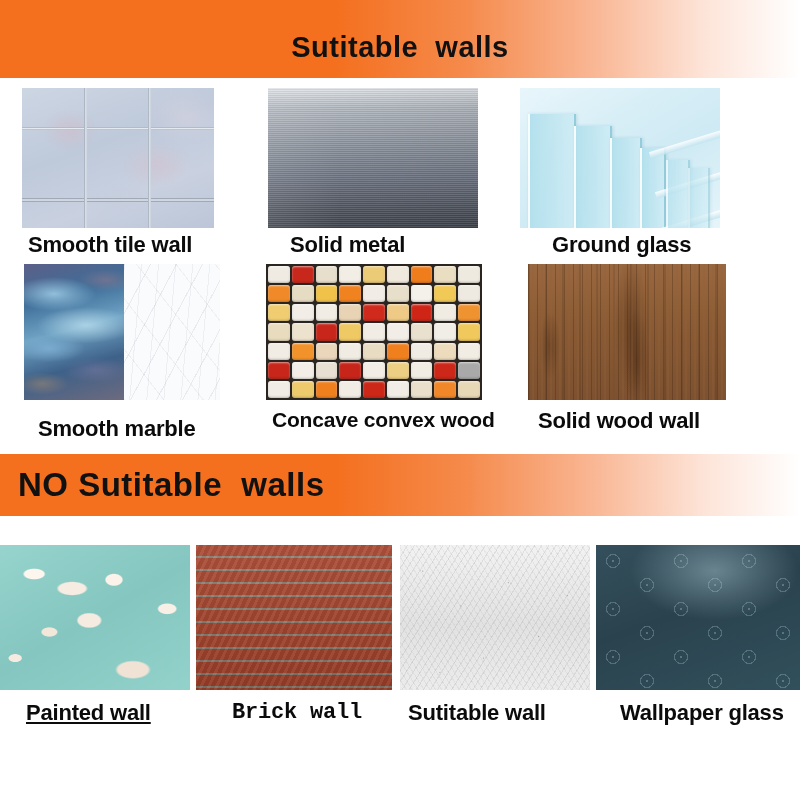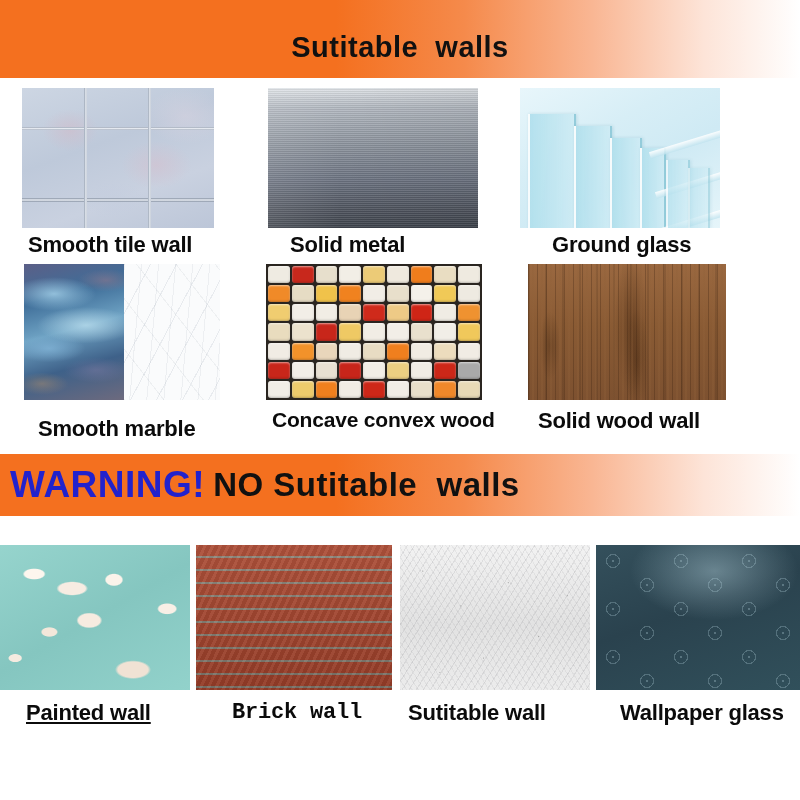--- a/index.html
+++ b/index.html
@@ -388,21 +388,20 @@
 </div>
 
 <div class="cell">
   <div class="thumb" style="left:528px; top:264px; width:198px; height:136px;">
     <div class="tex-wood"></div>
   </div>
   <div class="caption" style="left:538px; top:408px;">Solid wood wall</div>
 </div>
 
 <div class="banner" id="banner-warning">
-  <span class="warning-word">WARNING!</span>
   <span class="warning-rest">NO Sutitable  walls</span>
 </div>
 
 <div class="cell">
   <div class="thumb" style="left:0px; top:545px; width:190px; height:145px;">
     <div class="tex-painted"></div>
   </div>
   <div class="caption" style="left:26px; top:700px;text-decoration:underline;">Painted wall</div>
 </div>
 

